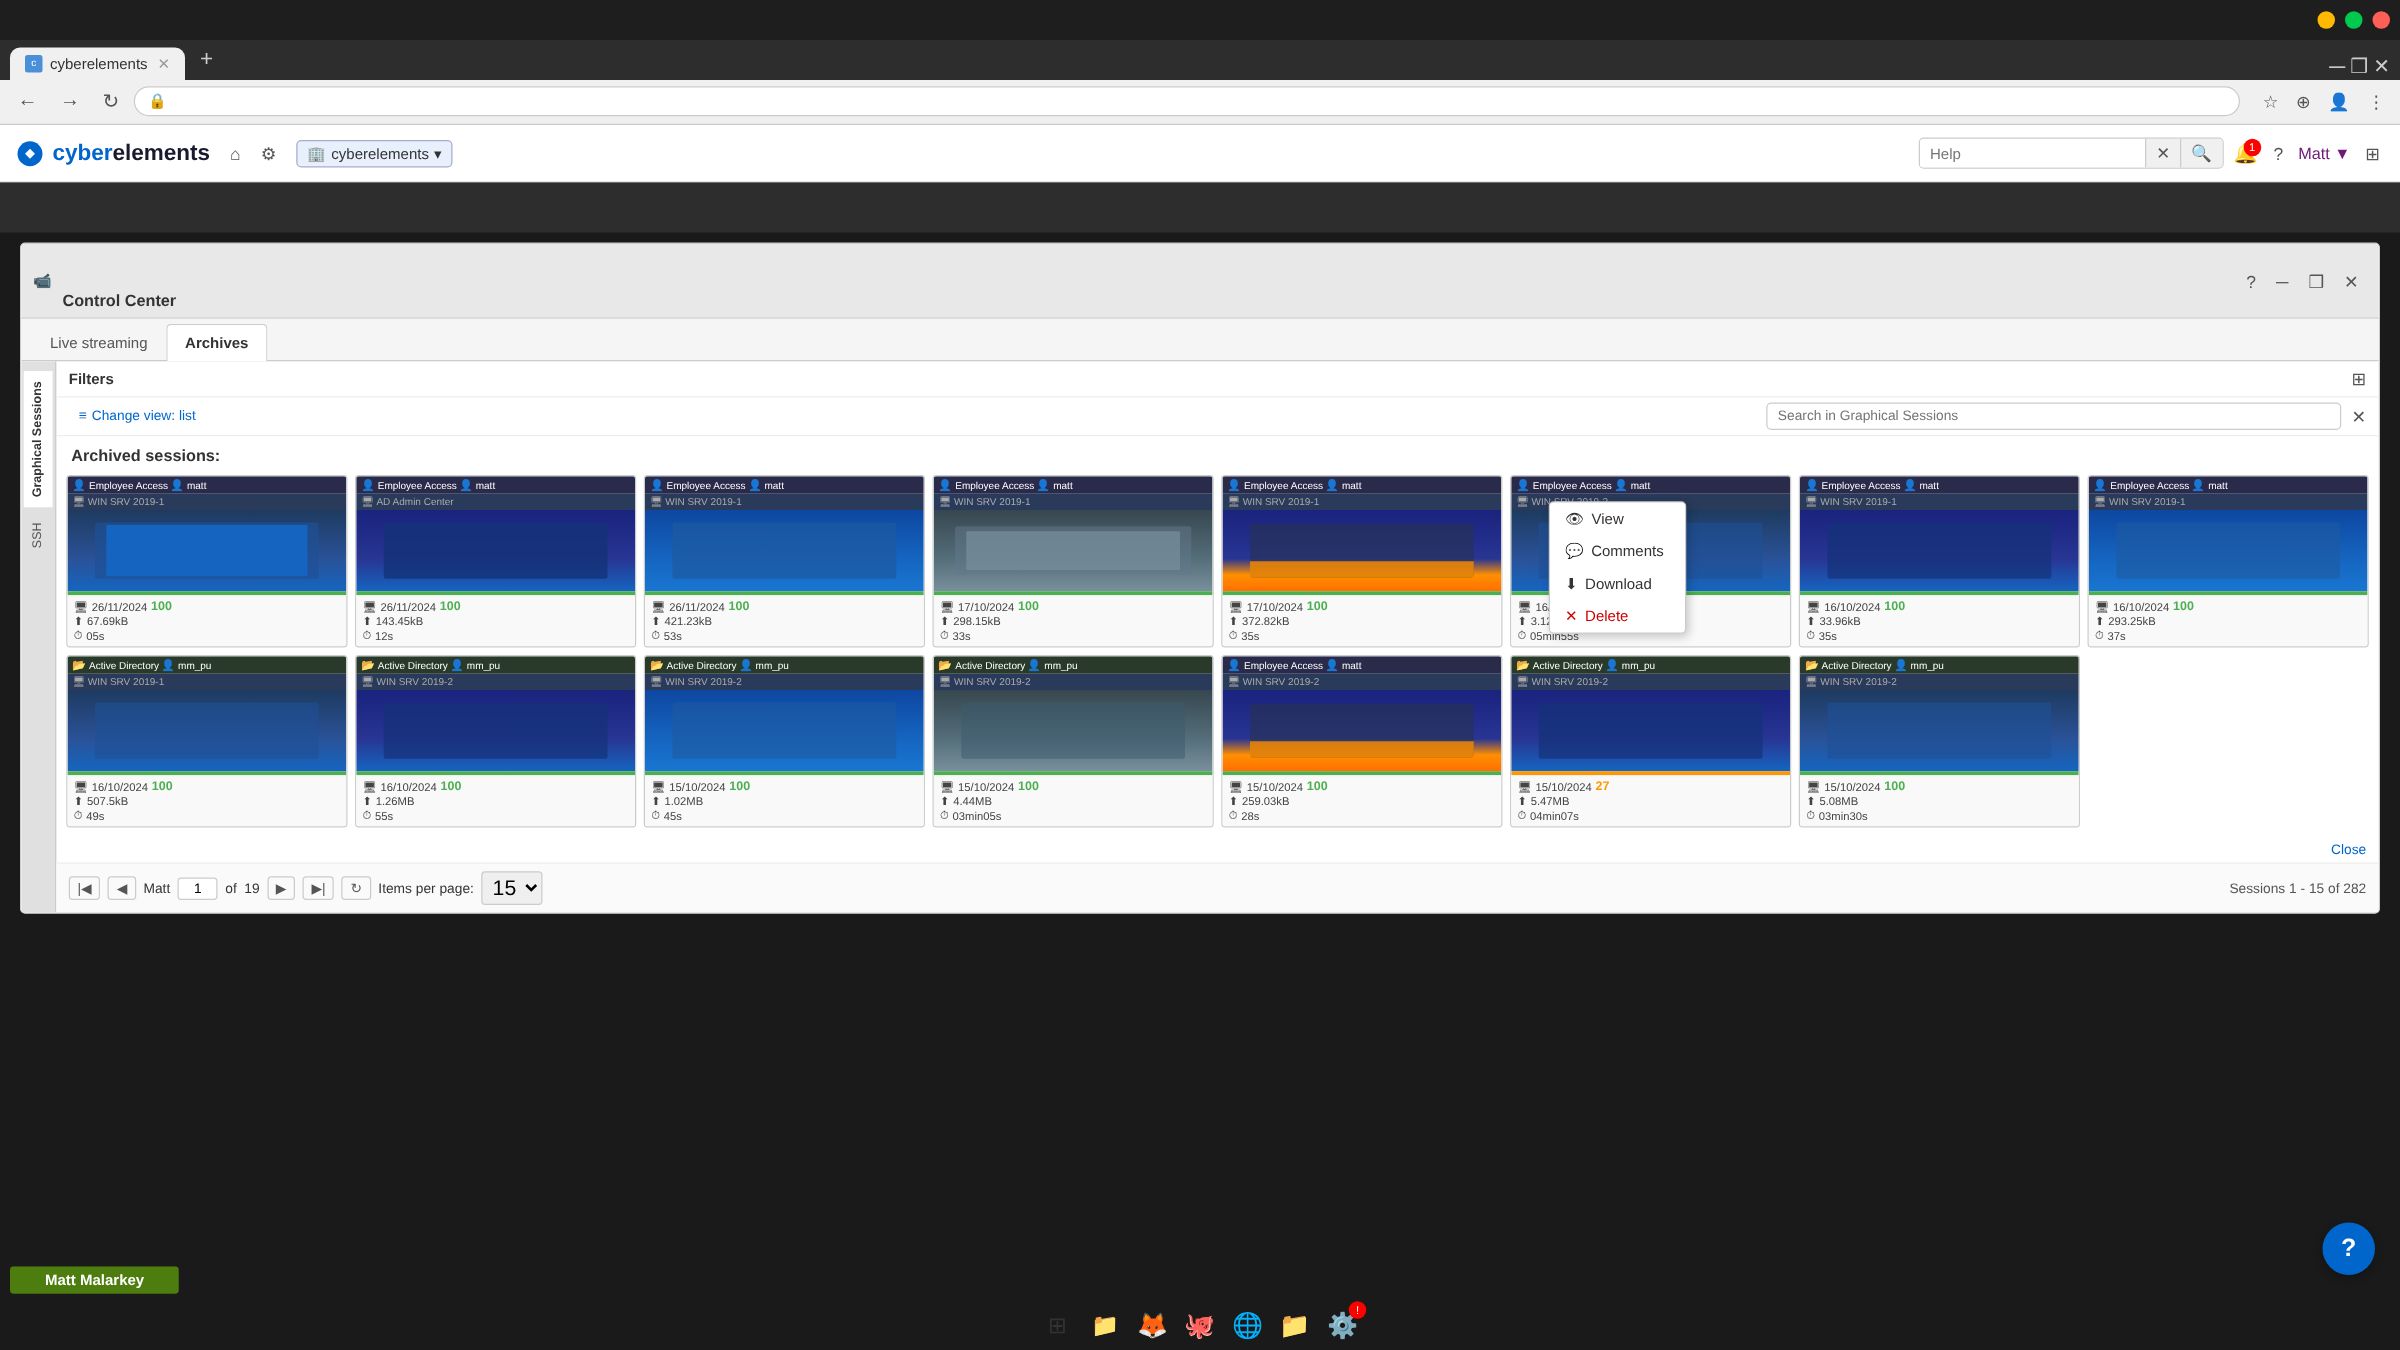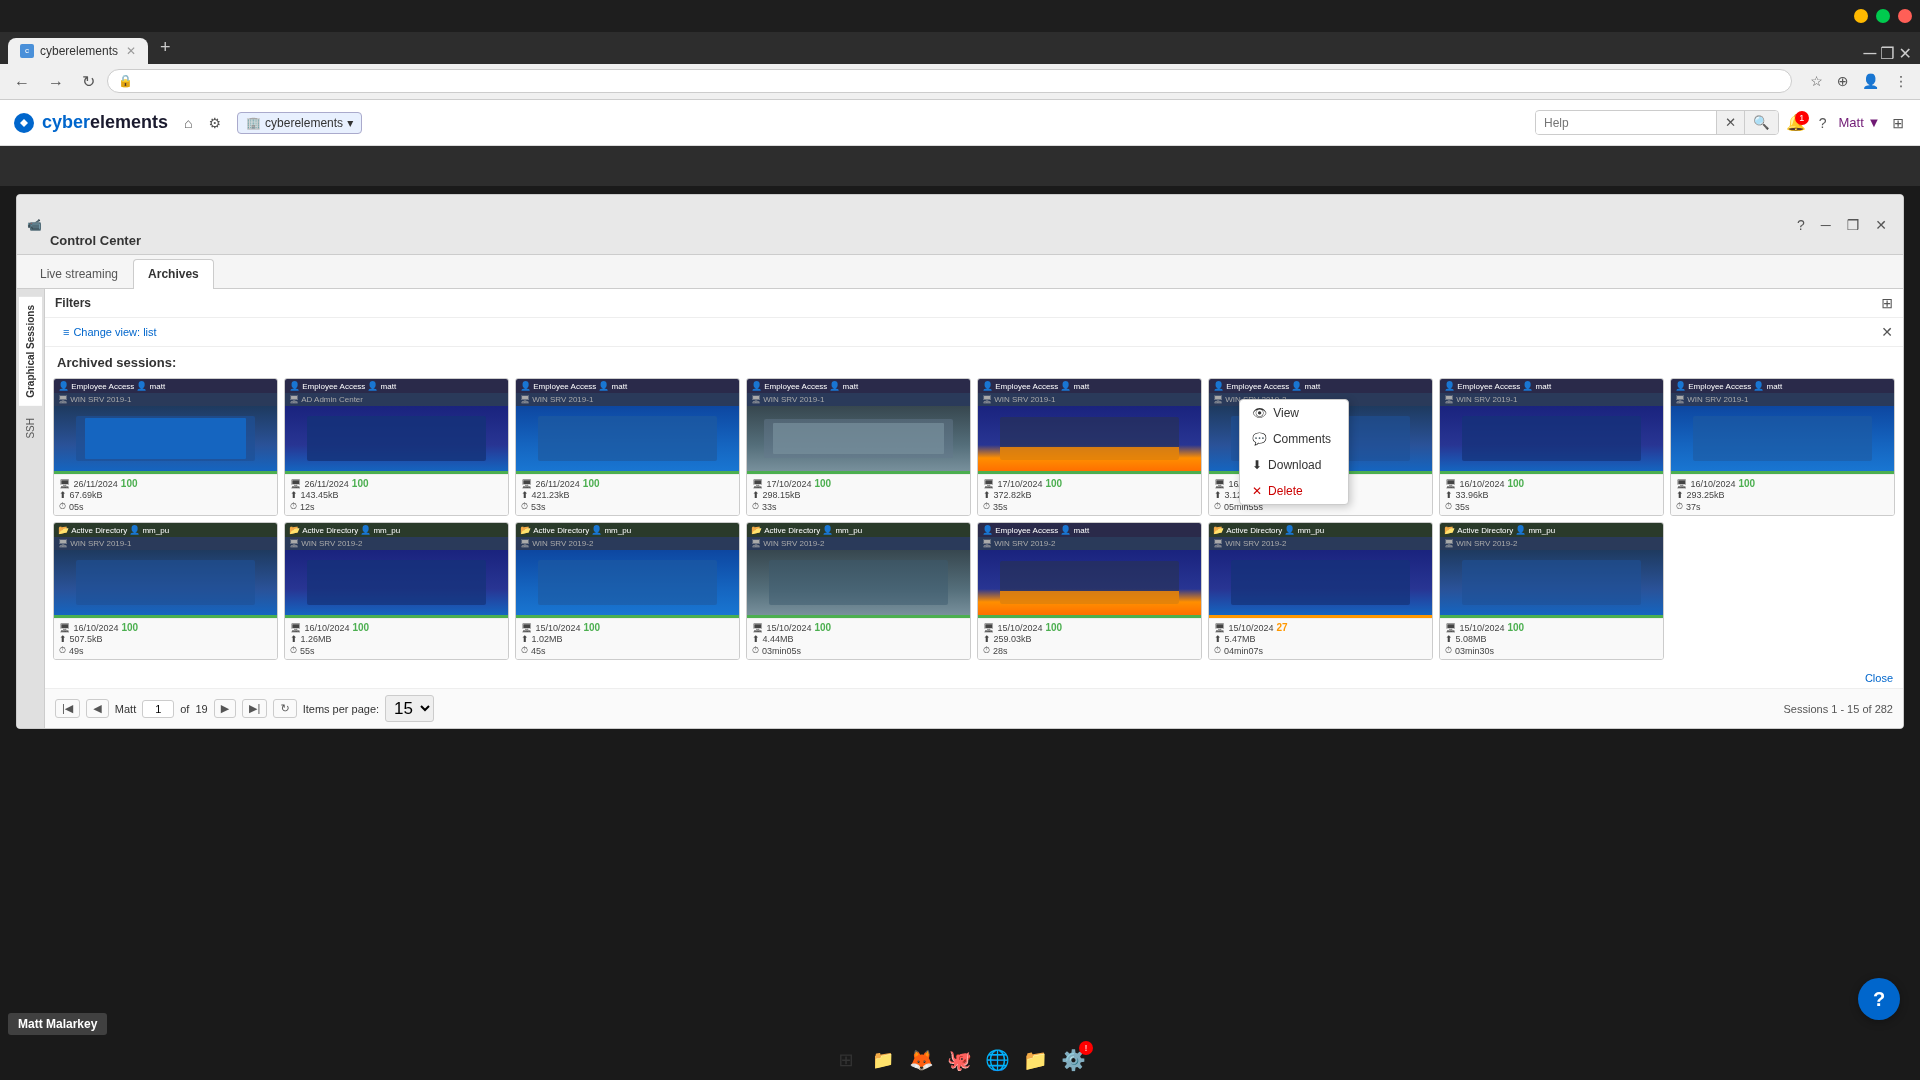--- a/index.html
+++ b/index.html
@@ -89,21 +89,21 @@
     .page-nav-btn { background: none; border: 1px solid #ccc; border-radius: 3px; padding: 2px 6px; cursor: pointer; font-size: 11px; color: #555; }
     .page-input { width: 32px; border: 1px solid #ccc; border-radius: 3px; padding: 2px 4px; text-align: center; font-size: 11px; }
     .items-per-page { border: 1px solid #ccc; border-radius: 3px; padding: 2px 4px; font-size: 17px; }
     .session-count { margin-left: auto; font-size: 11px; color: #555; }
 
     
     .taskbar { height: 40px; background: #1a1a1a; position: fixed; bottom: 0; left: 0; right: 0; display: flex; align-items: center; justify-content: center; gap: 8px; }
     .taskbar-icon { width: 30px; height: 30px; display: flex; align-items: center; justify-content: center; cursor: pointer; border-radius: 4px; font-size: 18px; }
 
     
-    .bottom-tooltip { position: fixed; bottom: 45px; left: 8px; background: #404040; color: white; padding: 4px 10px; border-radius: 3px; font-size: 12px; font-weight: 600; }
+    .bottom-tooltip { position: fixed; bottom: 45px; left: 8px; background: #4d7c0f; color: white; padding: 4px 28px; border-radius: 3px; font-size: 12px; font-weight: 600; }
 
     
     .desktop-area { background: #2d2d2d; height: 40px; }
 
     .main-panel-content { display: flex; flex-direction: column; flex: 1; overflow: hidden; }
     .toolbar-row { display: flex; align-items: center; padding: 4px 10px; gap: 8px; border-bottom: 1px solid #eee; }
 
     
     .card-bg-1 { background: linear-gradient(180deg, #1e3a5f 0%, #2a5298 60%, #1565C0 100%); }
     .card-bg-2 { background: linear-gradient(180deg, #1a237e 0%, #283593 60%, #1565C0 100%); }
@@ -226,20 +226,21 @@
         <span class="filters-label">Filters</span>
         <button class="expand-btn">⊞</button>
       </div>
 
       <div class="toolbar-row">
         <div class="view-change">
           <span>≡</span>
           <span>Change view: list</span>
         </div>
         <div style="flex:1;"></div>
+        <input class="search-sessions" placeholder="Search in Graphical Sessions" style="">
         <button style="background:none;border:none;cursor:pointer;color:#555;font-size:14px;">✕</button>
       </div>
 
       <div class="sessions-area">
         <div class="sessions-title">Archived sessions:</div>
 
         <div class="sessions-grid">
 
           <div class="session-card">
             <div class="card-header" style="background:#2a2a4a; font-size:9px; color:white; padding:2px 4px; display:flex; gap:2px; align-items:center;">

